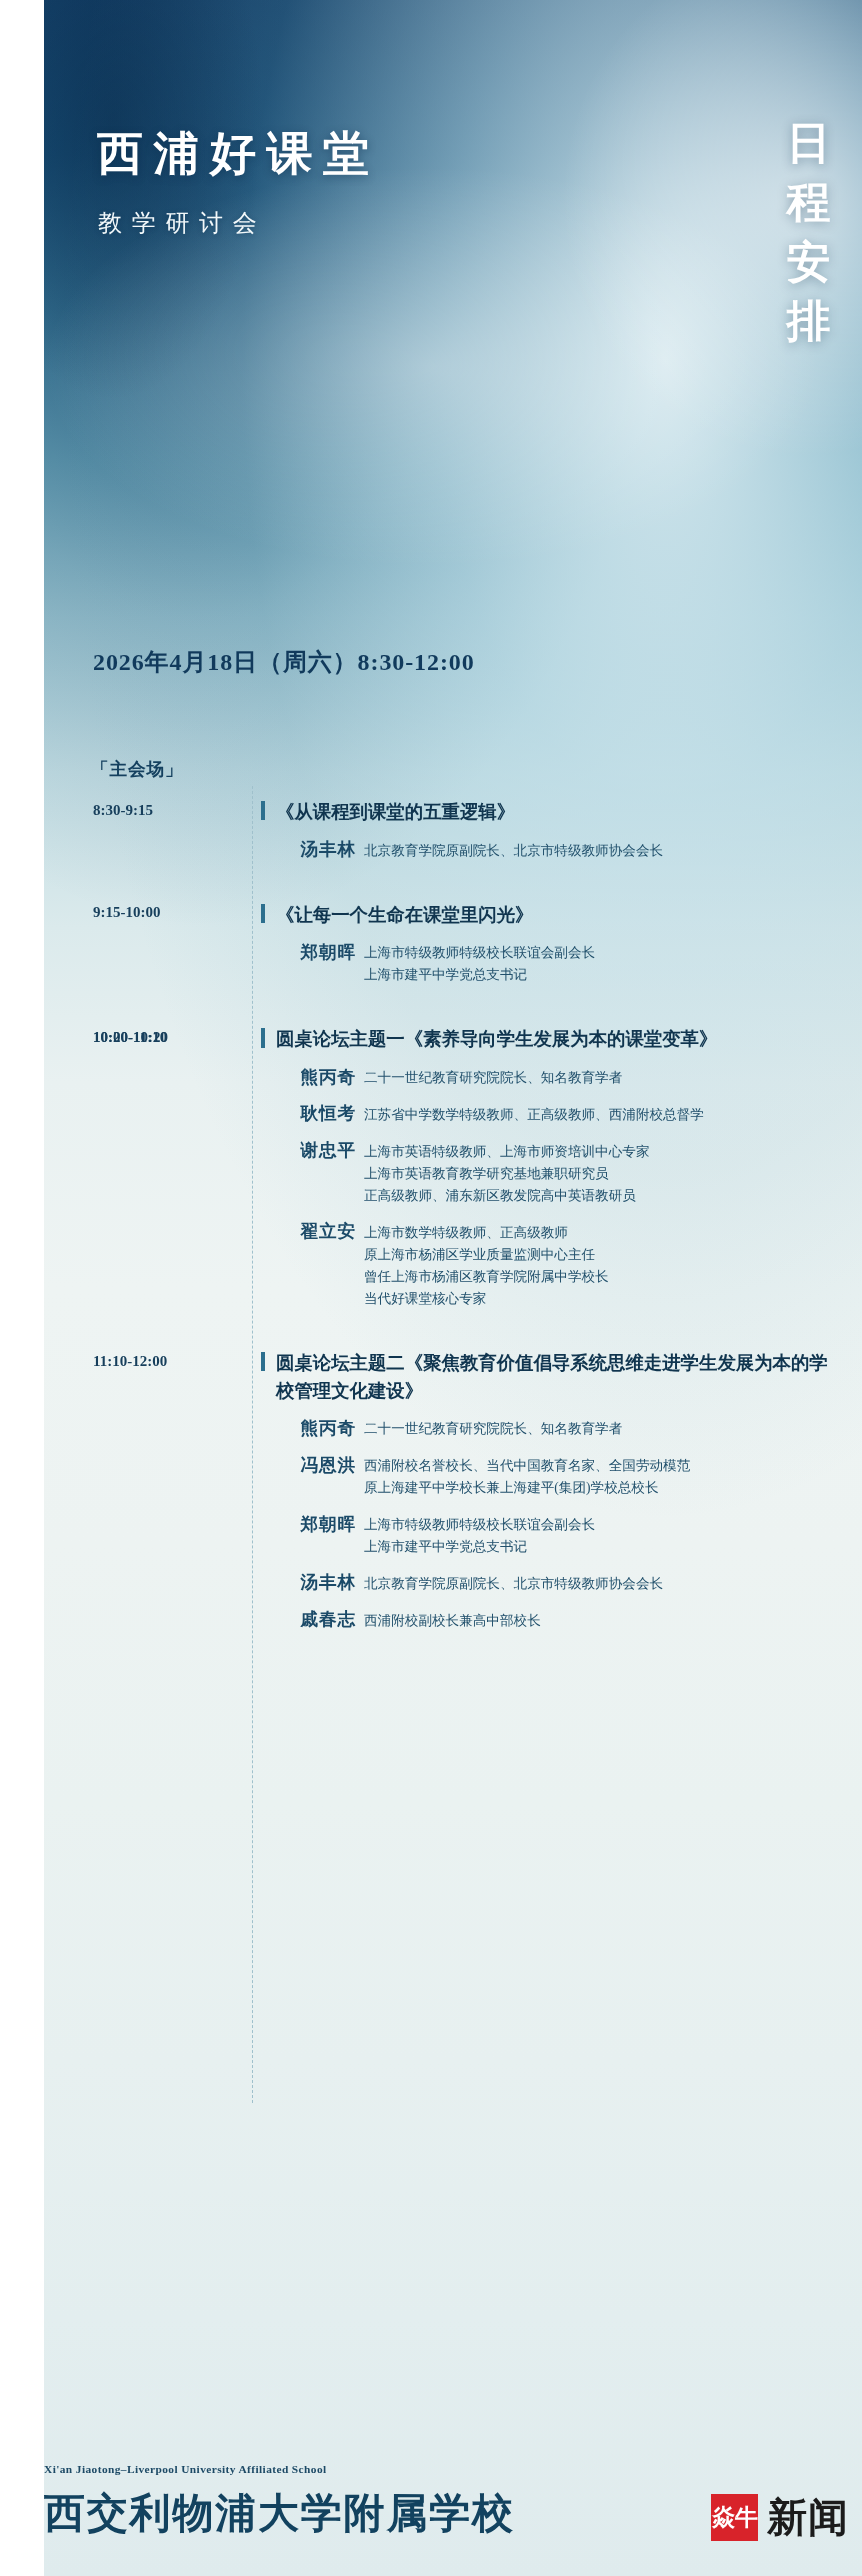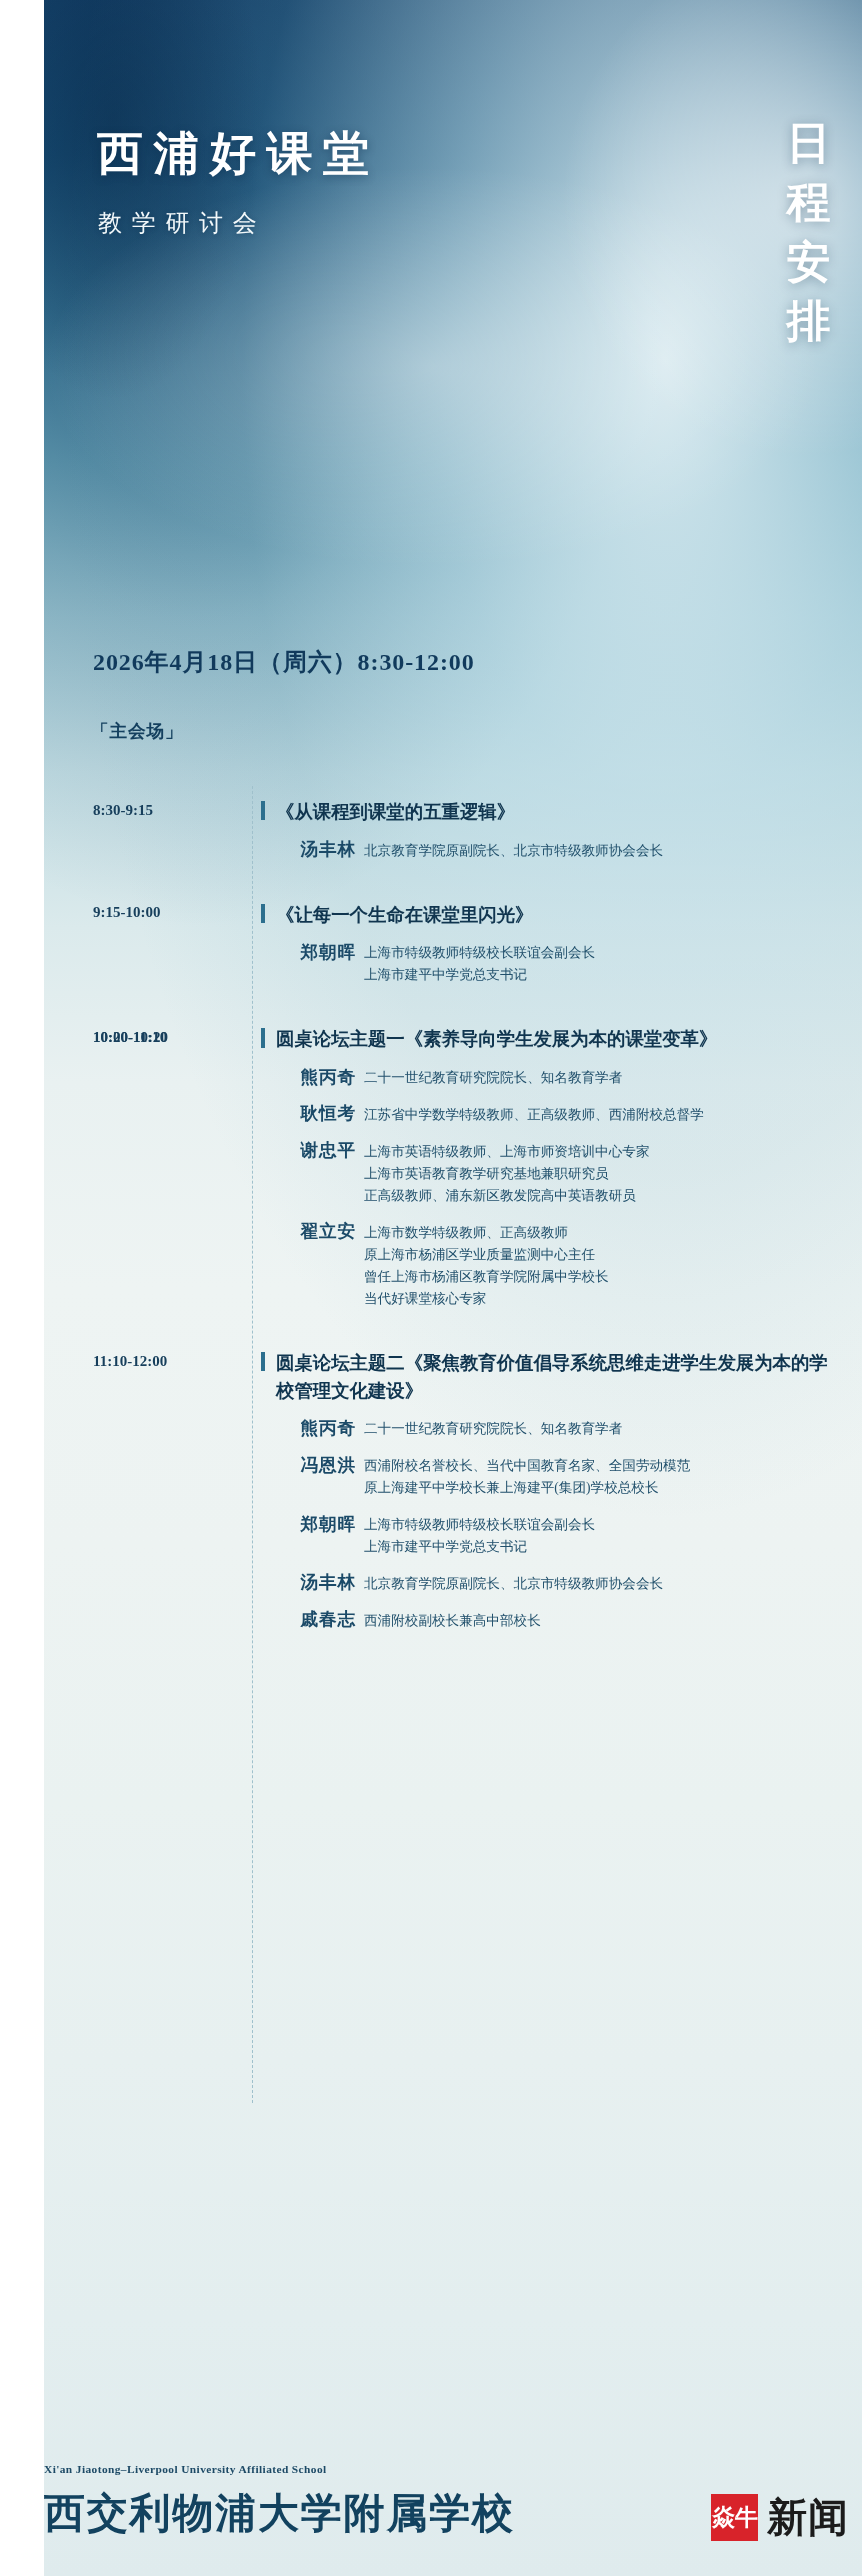--- a/index.html
+++ b/index.html
@@ -103,21 +103,21 @@
     font-weight: bold;
     color: #113a5c;
     letter-spacing: 0.9px;
     white-space: nowrap;
   }
 
   
   .venue {
     position: absolute;
     left: 47px;
-    top: 719px;
+    top: 757px;
     font-family: "Liberation Serif", serif;
     font-size: 17.6px;
     font-weight: bold;
     color: #14405f;
     letter-spacing: 0.9px;
   }
 
   
   .schedule {
     position: absolute;

